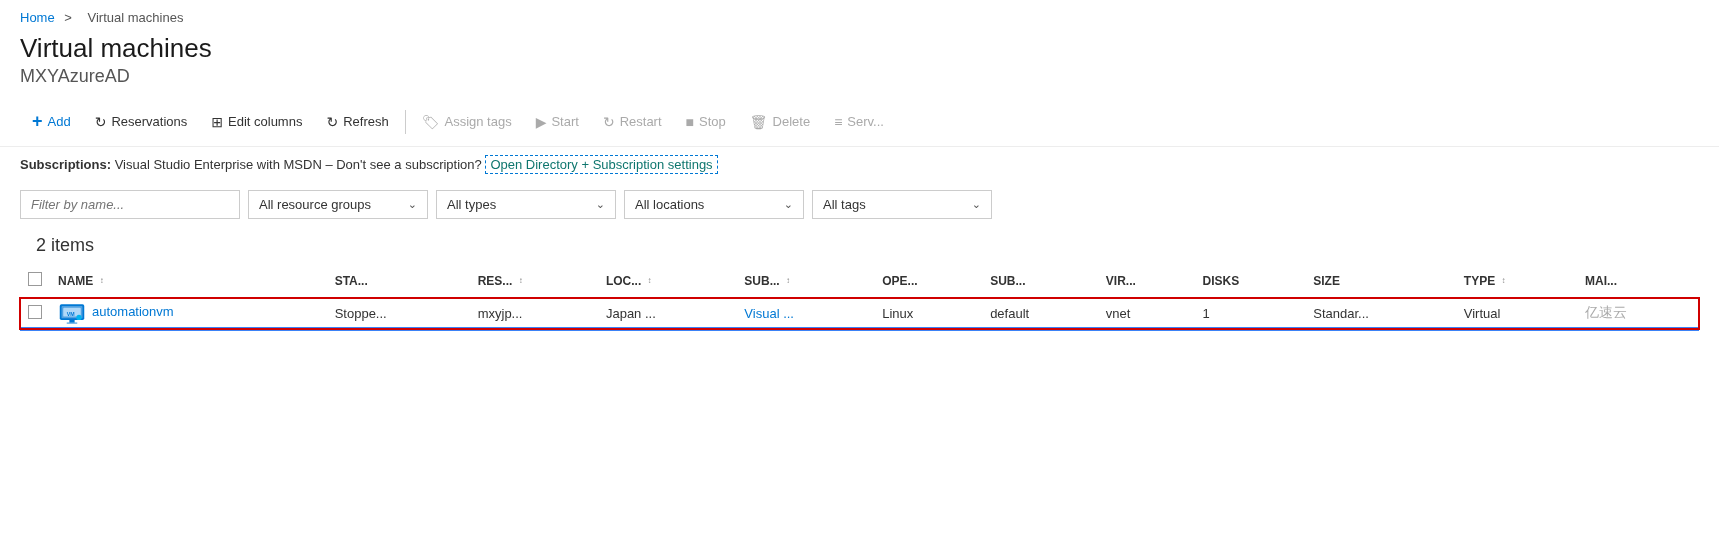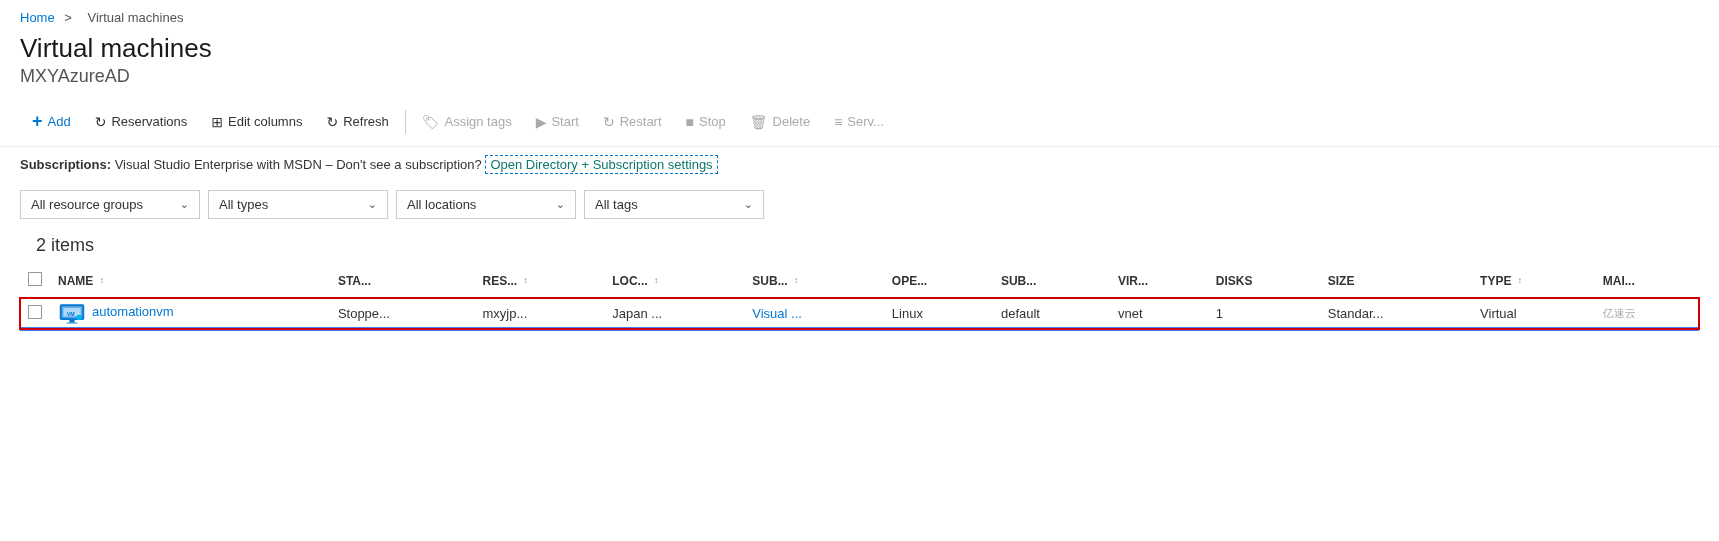--- a/index.html
+++ b/index.html
@@ -115,20 +115,21 @@
   </button>
 </div>
 
 <div class="subscriptions-bar">
   <strong>Subscriptions:</strong>
   <span> </span><span>Visual Studio Enterprise with MSDN – Don't see a subscription?</span>
   <a href="#" class="subscriptions-link">Open Directory + Subscription settings</a>
 </div>
 
 <div class="filter-bar">
+  <input class="filter-input" type="text" placeholder="Filter by name..." style="">
 
   <div class="filter-dropdown">
     <span>All resource groups</span>
     <span class="dropdown-arrow">⌄</span>
   </div>
 
   <div class="filter-dropdown">
     <span>All types</span>
     <span class="dropdown-arrow">⌄</span>
   </div>
@@ -199,17 +200,17 @@
           <td>Stoppe...</td>
           <td>mxyjp...</td>
           <td>Japan ...</td>
           <td><a href="#" style="color: rgb(0, 120, 212); text-decoration: none;">Visual ...</a></td>
           <td>Linux</td>
           <td>default</td>
           <td>vnet</td>
           <td>1</td>
           <td>Standar...</td>
           <td>Virtual</td>
-          <td style="color: rgb(170, 170, 170); font-size: 11px;">亿速云</td>
+          <td style="color: rgb(170, 170, 170); font-size: 14px;">亿速云</td>
         </tr>
       </tbody>
   </table>
 </div>
 
 </body></html>

